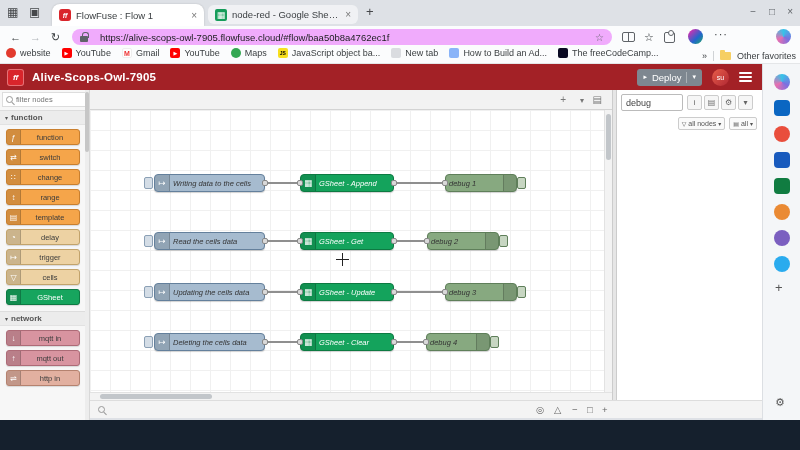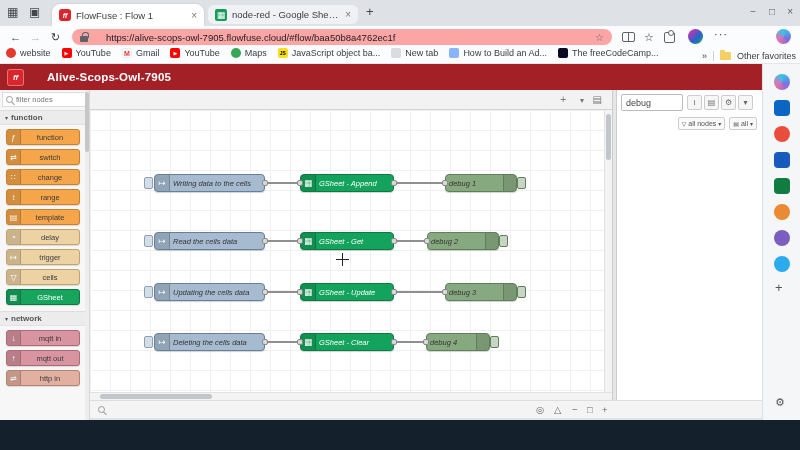--- a/index.html
+++ b/index.html
@@ -15,21 +15,21 @@
   .btab.inactive{left:208px;top:5px;width:150px;height:19px;background:rgba(255,255,255,.55);border-radius:6px}
   .tabtitle{flex:1;white-space:nowrap;overflow:hidden;text-overflow:ellipsis}
   .tclose{font-size:10px;color:#777;flex:0 0 auto}
   .fav-ff{flex:0 0 auto;width:12px;height:12px;border-radius:3px;background:#d9252b;color:#fff;font-size:7px;font-weight:bold;display:flex;align-items:center;justify-content:center;font-style:italic}
   .fav-sheets{flex:0 0 auto;width:12px;height:12px;border-radius:2px;background:#169c5a;color:#fff;font-size:9px;display:flex;align-items:center;justify-content:center;line-height:12px}
   .wctl{position:absolute;top:6px;font-size:10px;color:#5f6368}
 
   
   .addrbar{position:absolute;left:0;top:26px;width:800px;height:22px;background:#fbfcfd}
   .nav-ic{position:absolute;top:4px;font-size:11px;color:#3c4043;line-height:14px}
-  .urlpill{position:absolute;left:72px;top:3px;width:540px;height:16px;border-radius:8px;background:#fca5a5;display:flex;align-items:center;padding:0 8px;gap:18px}
+  .urlpill{position:absolute;left:72px;top:3px;width:540px;height:16px;border-radius:8px;background:#f0abfc;display:flex;align-items:center;padding:0 8px;gap:12px}
   .lock{width:8px;height:6px;background:#5f6368;border-radius:1px;position:relative;margin-top:3px;flex:0 0 auto}
   .lock::before{content:'';position:absolute;top:-4px;left:1.5px;width:5px;height:5px;border:1.5px solid #5f6368;border-bottom:none;border-radius:3px 3px 0 0}
   .urltext{flex:1;font-size:9.5px;color:#202124;white-space:nowrap;overflow:hidden}
   .pill-star{font-size:10px;color:#5f6368;flex:0 0 auto}
   .split-ic{position:absolute;left:622px;top:6px;width:13px;height:10px;border:1.2px solid #5f6368;border-radius:2px}
   .split-ic::before{content:'';position:absolute;left:5px;top:0;width:1.2px;height:100%;background:#5f6368}
   .puzzle-ic{position:absolute;left:664px;top:6px;width:11px;height:11px;border:1.2px solid #5f6368;border-radius:2px}
   .puzzle-ic::before{content:'';position:absolute;left:3px;top:-3px;width:4px;height:4px;background:#fbfcfd;border:1.2px solid #5f6368;border-radius:50%}
   .prof-av{position:absolute;left:688px;top:3px;width:15px;height:15px;border-radius:50%;background:linear-gradient(135deg,#f2a,#26c 60%,#2a6)}
   .dots-ic{position:absolute;left:714px;top:2px;font-size:11px;color:#3c4043;letter-spacing:1px}
@@ -41,21 +41,21 @@
   .bm{display:flex;align-items:center;gap:4px;font-size:9px;color:#3c4043;white-space:nowrap;flex:0 0 auto}
   .bm-right{position:absolute;right:4px;top:0;height:16px;display:flex;align-items:center;gap:6px;font-size:9px;color:#3c4043}
   .bmdiv{width:1px;height:10px;background:#d0d3d6}
   .fv{width:10px;height:10px;flex:0 0 auto;display:flex;align-items:center;justify-content:center;border-radius:2px;font-size:5px;font-weight:bold}
   .folder{width:11px;height:8px;background:#f6cf63;border-radius:1px;position:relative;flex:0 0 auto}
   .folder::before{content:'';position:absolute;top:-2px;left:0;width:5px;height:3px;background:#f6cf63;border-radius:1px 1px 0 0}
 
   
   .nrheader{position:absolute;left:0;top:64px;width:762px;height:26px;background:#a32126;display:flex;align-items:center}
   .nrlogo{width:17px;height:17px;margin-left:7px;border-radius:3px;background:#d9252b;color:#fff;font-size:8px;font-weight:bold;font-style:italic;display:flex;align-items:center;justify-content:center;box-shadow:inset 0 0 0 1px rgba(255,255,255,.35)}
-  .nrtitle{margin-left:23px;color:#fff;font-size:11.5px;font-weight:bold;letter-spacing:.2px}
+  .nrtitle{margin-left:8px;color:#fff;font-size:11.5px;font-weight:bold;letter-spacing:.2px}
   .nrh-right{margin-left:auto;display:flex;align-items:center;gap:10px;margin-right:10px}
   .deploybtn{height:17px;border-radius:3px;background:#7e8790;color:#fff;font-size:9.5px;display:flex;align-items:center;padding:0 6px;gap:5px}
   .deploybtn .sep{width:1px;height:11px;background:rgba(255,255,255,.35)}
   .nr-avatar{width:17px;height:17px;border-radius:50%;background:linear-gradient(135deg,#e85d4a,#b02833);color:#fff;font-size:7px;display:flex;align-items:center;justify-content:center}
   .burger{display:flex;flex-direction:column;gap:2px}
   .burger span{display:block;width:13px;height:2px;background:#fff;border-radius:1px}
 
   
   .palette{position:absolute;left:0;top:90px;width:90px;height:330px;background:#f7f7f7;border-right:1px solid #d8d8d8}
   .pal-search{position:absolute;left:2px;top:2px;width:84px;height:15px;background:#fff;border:1px solid #ddd;display:flex;align-items:center;gap:3px;padding:0 3px}
@@ -210,20 +210,34 @@
       <span>»</span>
       <span class="bmdiv"></span>
       <span class="folder"></span>
       <span>Other favorites</span>
     </div>
   </div>
 
   <div class="nrheader">
     <span class="nrlogo">ff</span>
     <span class="nrtitle">Alive-Scops-Owl-7905</span>
+    <div class="nrh-right">
+      <div class="deploybtn">
+        <span style="font-size:7px">▸</span>
+        <span>Deploy</span>
+        <span class="sep"></span>
+        <span style="font-size:7px">▾</span>
+      </div>
+      <span class="nr-avatar">su</span>
+      <span class="burger">
+          <span></span>
+          <span></span>
+          <span></span>
+        </span>
+    </div>
   </div>
 
   <div class="palette">
     <div class="pal-search">
       <span class="mag"></span>
       <input placeholder="filter nodes" style="">
     </div>
     <div class="cathdr" style="top:20px">
         <span style="font-size:6px">▾</span>
         <span>function</span>

